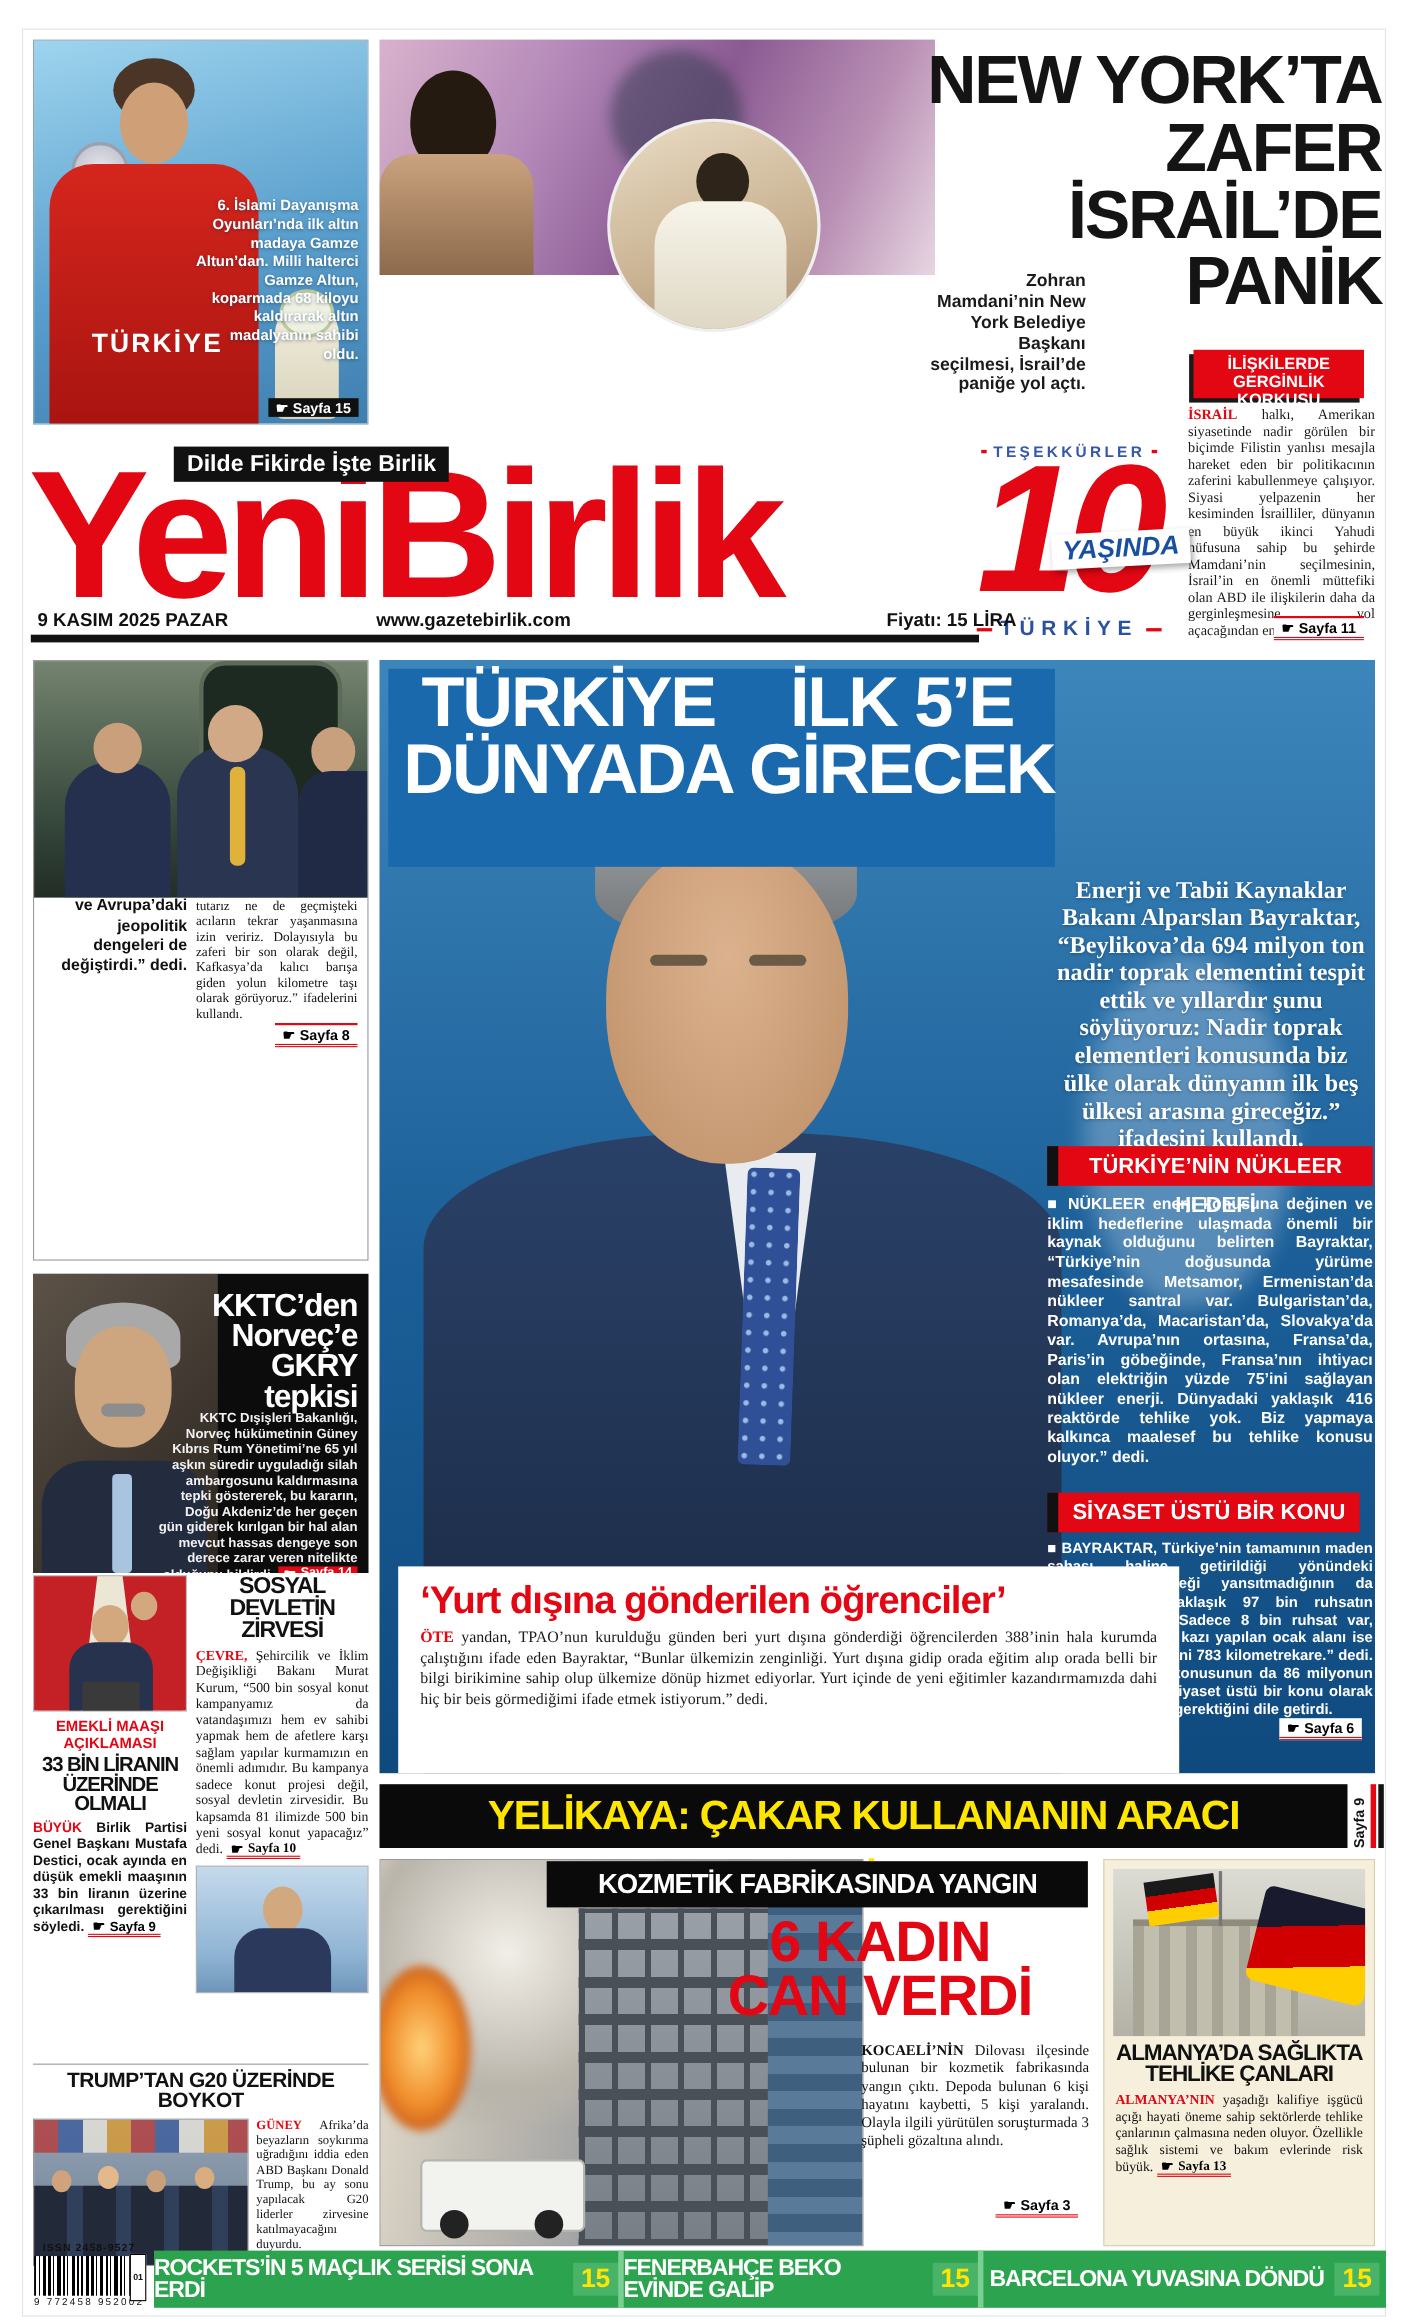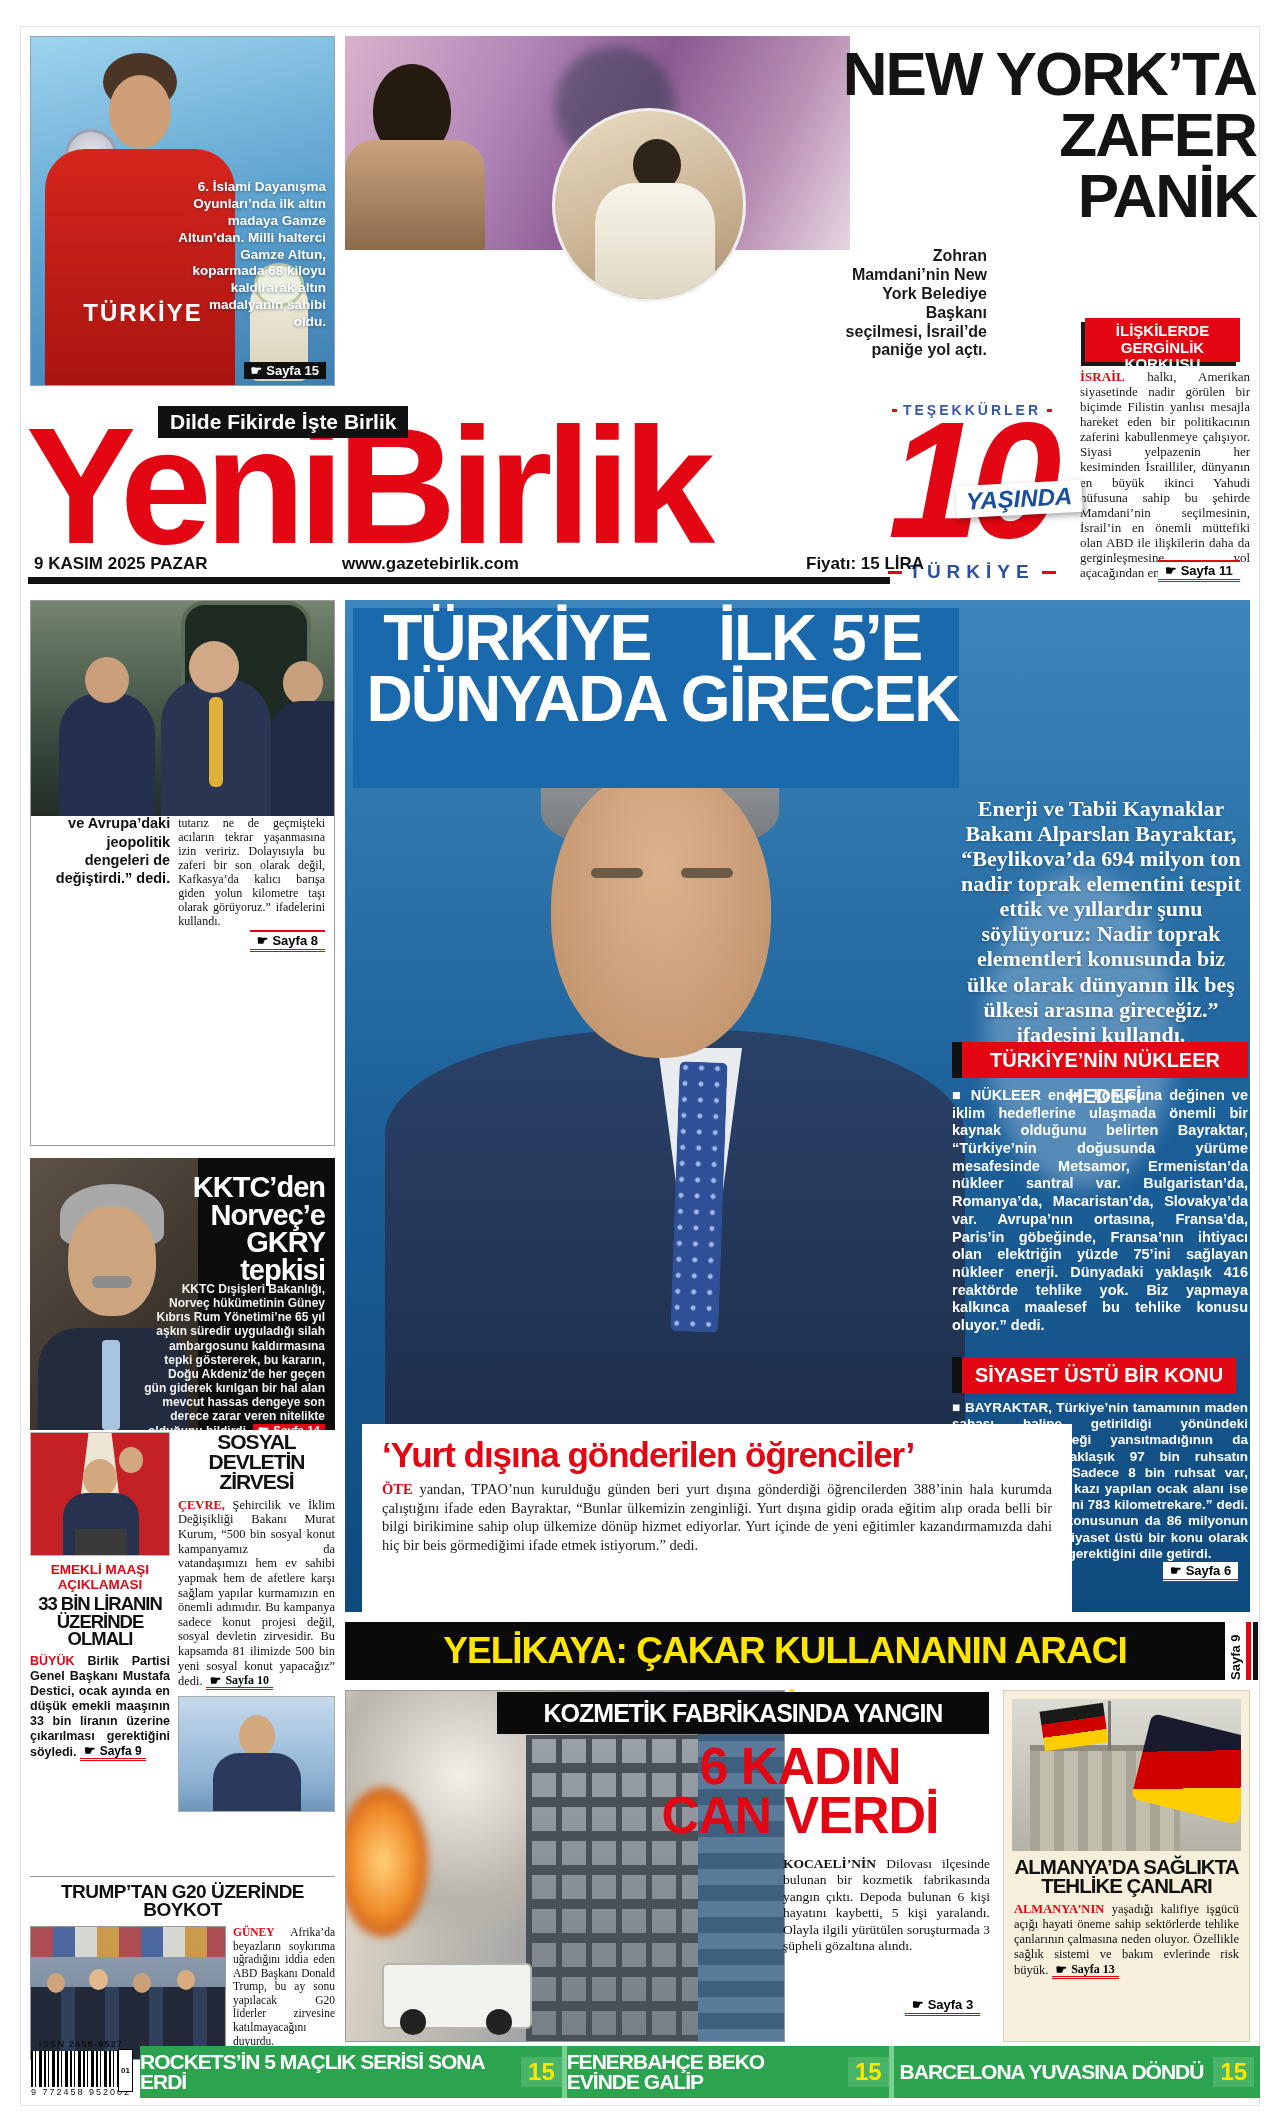--- a/index.html
+++ b/index.html
@@ -55,20 +55,21 @@
     <div class="shape" style="left:210px;top:10px;width:120px;height:120px;background:#3a3f55;border-radius:50%;filter:blur(6px);opacity:.55"></div>
   </div>
   <div class="ph" style="left:552px;top:108px;width:194px;height:194px;border-radius:50%;background:linear-gradient(160deg,#e9dcc4,#c9b292 60%,#a98f72);border:3px solid #efefef">
     <div class="shape" style="left:78px;top:28px;width:48px;height:52px;background:#2e241a;border-radius:50%"></div>
     <div class="shape" style="left:40px;top:72px;width:120px;height:122px;background:linear-gradient(#f7f4ea,#ddd6c2);border-radius:40px 40px 0 0"></div>
   </div>
 
   <div class="abs hl" style="left:700px;top:44px;width:556px;text-align:right;color:#141414;font-size:62px;letter-spacing:-2px;line-height:.98">
     <div>NEW YORK’TA</div>
     <div>ZAFER</div>
+    <div>İSRAİL’DE</div>
     <div>PANİK</div>
   </div>
   <div class="abs" style="left:845px;top:247px;width:142px;text-align:right;font-weight:700;font-size:16px;line-height:1.18;color:#1a1a1a">
     <span>Zohran Mamdani’nin New York Belediye Başkanı seçilmesi, İsrail’de paniğe yol açtı.</span>
   </div>
   <div class="abs redbox" style="left:1085px;top:318px;width:155px;height:44px;font-size:15px;line-height:1.1;padding-top:5px;box-shadow:-4px 4px 0 #1a1a1a">
     <div>İLİŞKİLERDE</div>
     <div>GERGİNLİK KORKUSU</div>
   </div>
   <div class="abs serif just" style="left:1080px;top:369px;width:170px;font-size:13px;line-height:1.16;color:#1a1a1a">

